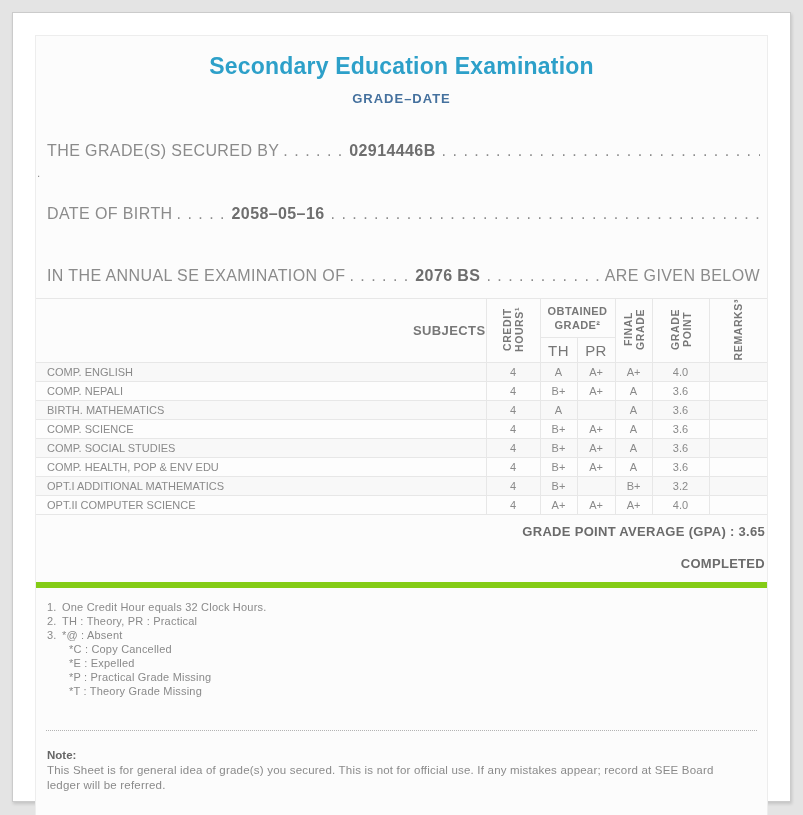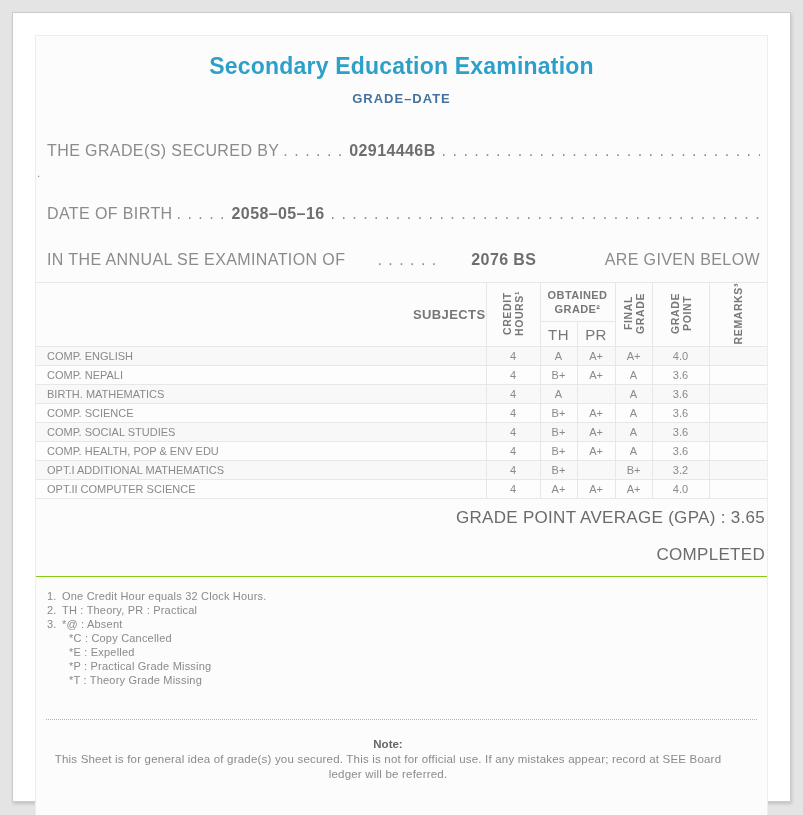--- a/index.html
+++ b/index.html
@@ -53,21 +53,21 @@
   .info-line .val{flex:none;font-weight:bold;color:#6e6e6e;margin:0 2px;}
   .dots{color:#8b8b8b;letter-spacing:1px;}
   .dots.mid{flex:none;margin:0 4px;}
   .dots.fill{flex:1 1 0;overflow:hidden;white-space:nowrap;margin-left:4px;}
   .suffix{flex:none;margin-left:5px;}
   .stray-dot{
     padding-left:1px;margin-top:8px;
     font-size:11.5px;color:#8b8b8b;line-height:11px;
   }
   .gap26{margin-top:26px;}
-  .gap28{margin-top:28px;gap:28px;}
+  .gap28{margin-top:44px;}
   
   .grade-table{
     width:100%;
     border-collapse:collapse;
     table-layout:fixed;
     margin-top:13px;
     font-size:11px;color:#8a8a8a;
   }
   .grade-table th,.grade-table td{
     border:1px solid #e7e7e7;
@@ -104,39 +104,39 @@
     font-size:15px;height:24px;vertical-align:middle;letter-spacing:0.4px;
   }
   .grade-table tbody td{
     height:18px;text-align:center;vertical-align:middle;
   }
   .grade-table tbody td.cell-subject{text-align:left;padding-left:11px;}
   .grade-table tbody tr:nth-child(odd){background:#f8f8f8;}
   .grade-table tbody tr:nth-child(even){background:#fdfdfd;}
   
   .summary-section{
-    border-bottom:1px solid #84cc16;
+    border-bottom:6px solid #84cc16;
     padding:9px 2px 11px 0;
     text-align:right;
-    font-size:17px;font-weight:normal;color:#6b6b6b;
+    font-size:13px;font-weight:bold;color:#6b6b6b;
     letter-spacing:0.3px;
   }
   .summary-status{margin-top:17px;}
   
   .footnotes{padding:12px 0 0 11px;font-size:11px;color:#8a8a8a;letter-spacing:0.2px;}
   .fn-line{display:flex;line-height:14px;}
   .fn-marker{flex:none;width:15px;}
   .fn-indent .fn-marker{width:22px;}
   .divider{
     border-top:1px dotted #b3b3b3;
     margin:32px 10px 0 10px;
     height:0;
   }
   
-  .note-section{padding:17px 38px 0 11px;text-align:center;}
+  .note-section{padding:17px 38px 0 11px;}
   .note-heading{font-size:11.5px;font-weight:bold;color:#666;line-height:15px;}
   .note-text{font-size:11.5px;color:#8a8a8a;line-height:15px;letter-spacing:0.2px;}
 </style>
 </head>
 <body>
 
 <div class="outer-panel">
   <div class="inner-panel">
 
     <div class="doc-title">Secondary Education Examination</div>

